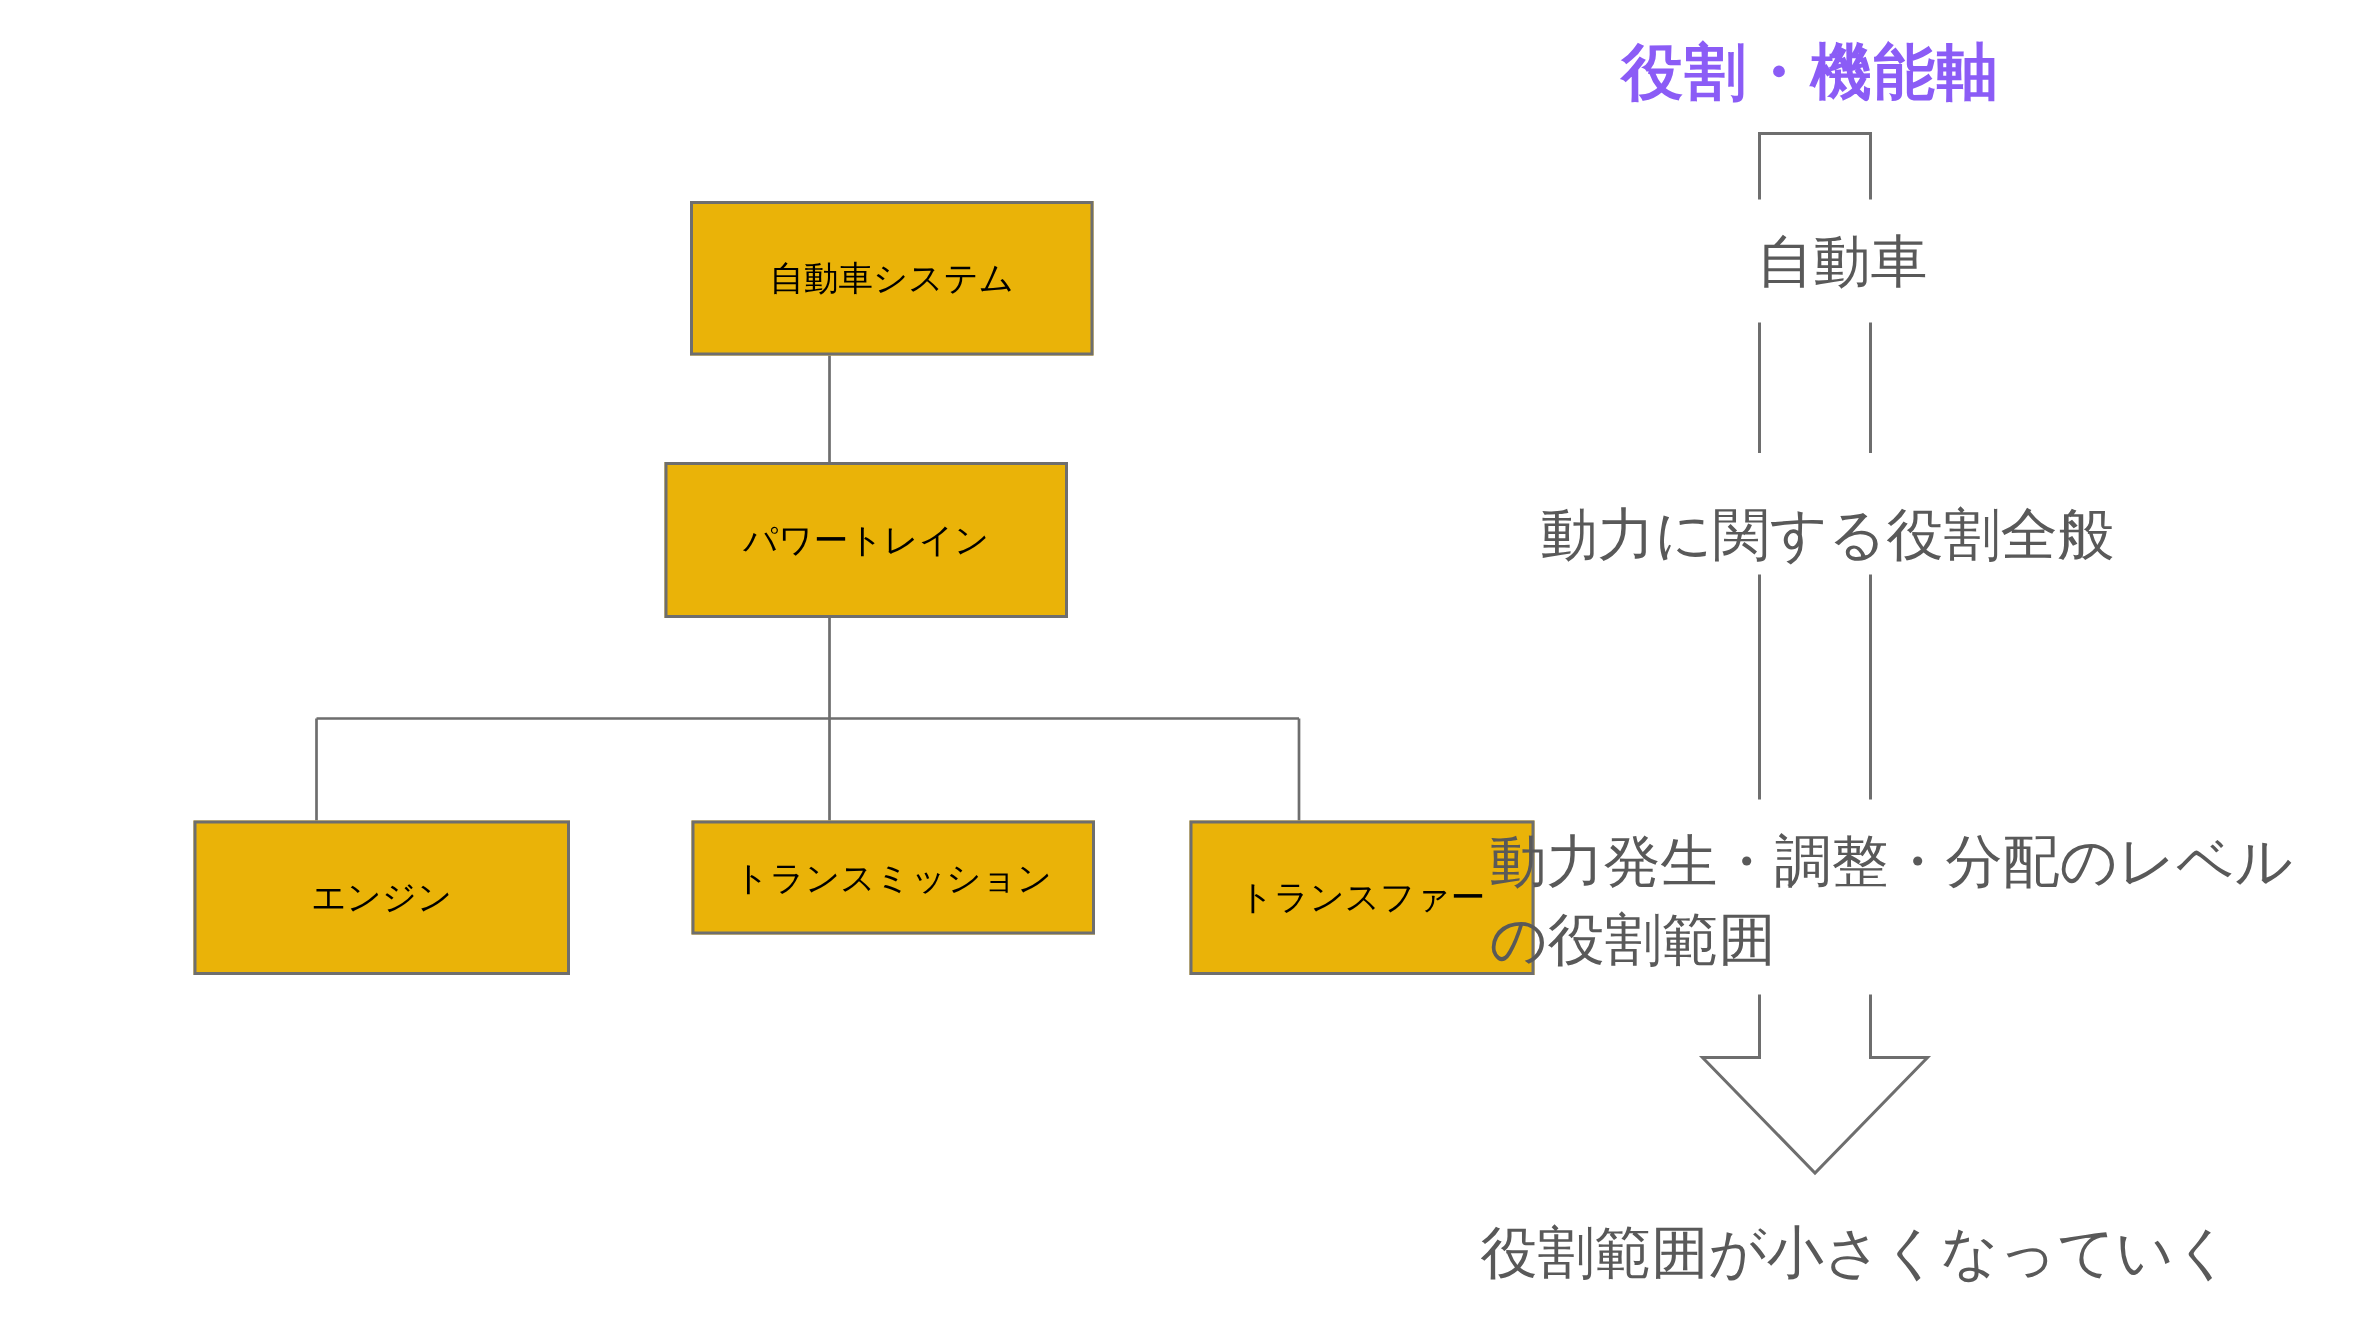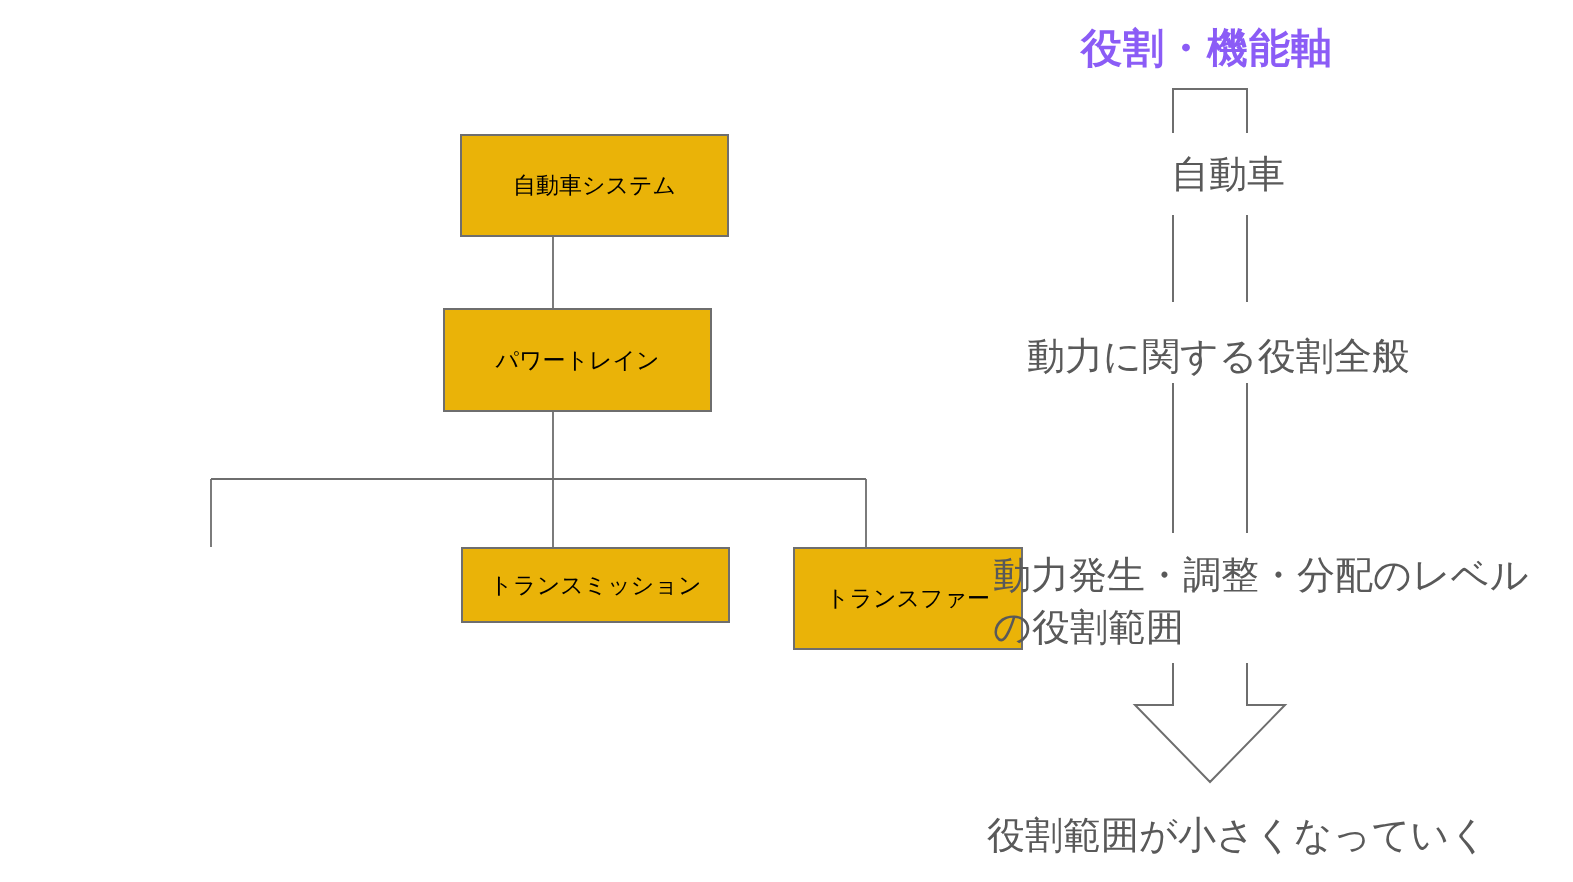--- a/index.html
+++ b/index.html
@@ -81,20 +81,23 @@
   </svg>
 
   <div class="box box-root">
     <span>自動車システム</span>
   </div>
 
   <div class="box box-mid">
     <span>パワートレイン</span>
   </div>
 
+  <div class="box box-leaf1">
+    <span>エンジン</span>
+  </div>
 
   <div class="box box-leaf2">
     <span>トランスミッション</span>
   </div>
 
   <div class="box box-leaf3">
     <span>トランスファー</span>
   </div>
 
   <div class="axis-title">役割・機能軸</div>

